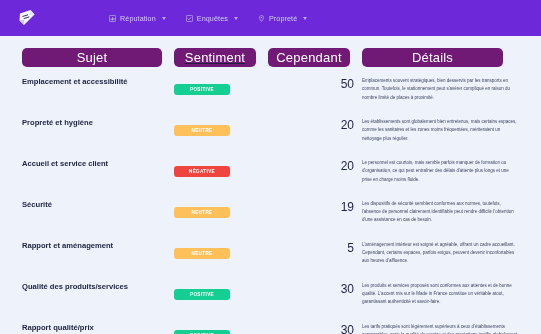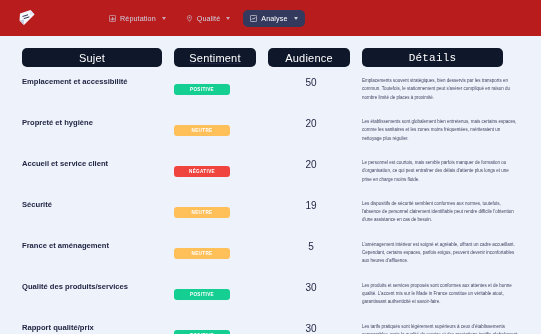--- a/index.html
+++ b/index.html
@@ -12,21 +12,21 @@
 
   body {
     font-family: "Liberation Sans", sans-serif;
     background: #eef2fb;
     color: #1d2240;
   }
 
   
   .navbar {
     height: 36px;
-    background: #b91c1c;
+    background: #6d28d9;
     display: flex;
     align-items: center;
     padding: 0 14px;
     position: relative;
   }
 
   .logo {
     width: 26px;
     height: 26px;
     display: flex;
@@ -80,40 +80,40 @@
     border-collapse: separate;
     border-spacing: 0;
   }
 
   
   .head-row td {
     padding: 0 4px 0 0;
     vertical-align: middle;
   }
   .head-pill {
-    background: #0f172a;
+    background: #701a75;
     color: #ffffff;
     border-radius: 5px;
     height: 19px;
     display: flex;
     align-items: center;
     justify-content: center;
-    font-size: 11px;
+    font-size: 13px;
     letter-spacing: .2px;
     cursor: pointer;
   }
 
   .col-sujet   { width: 144px; }
   .col-sent    { width: 94px; }
   .col-occ     { width: 94px; }
   .col-det     { width: 165px; }
 
   .head-row td.pad-sent { padding-left: 8px; text-decoration: underline; }
   .head-row td.pad-occ  { padding-left: 8px; }
-  .head-row td.pad-det  { padding-left: 8px; padding-right: 16px; font-family: Liberation Mono, monospace; }
+  .head-row td.pad-det  { padding-left: 8px; padding-right: 16px; }
 
   
   .body-row td {
     vertical-align: top;
     padding-top: 10px;
     padding-bottom: 6px;
   }
 
   .subject {
     font-size: 7.6px;
@@ -138,23 +138,23 @@
     color: #ffffff;
     cursor: default;
   }
   .badge.positive { background: #15cf92; }
   .badge.neutre   { background: #ffc05a; }
   .badge.negative { background: #f0453f; }
 
   .occ {
     padding-left: 8px;
     padding-top: 11px;
-    font-size: 10px;
+    font-size: 12px;
     color: #1d2240;
-    text-align: center;
+    text-align: right;
   }
 
   .details {
     padding-left: 8px;
     padding-top: 10px;
     font-size: 4.5px;
     line-height: 1.85;
     color: #3f4560;
     text-align: left;
   }
@@ -179,39 +179,39 @@
       <svg class="nav-ico" viewBox="0 0 10 10">
         <rect x="0.6" y="0.6" width="8.8" height="8.8" rx="1.2" fill="none" stroke="currentColor" stroke-width="1"></rect>
         <rect x="2.4" y="5" width="1.3" height="2.6" fill="currentColor"></rect>
         <rect x="4.4" y="3.3" width="1.3" height="4.3" fill="currentColor"></rect>
         <rect x="6.4" y="4.2" width="1.3" height="3.4" fill="currentColor"></rect>
       </svg>
       <span>Réputation</span>
       <span class="nav-caret"></span>
     </div>
 
+    <div class="nav-item">
+      <svg class="nav-ico" viewBox="0 0 10 10">
+        <rect x="0.6" y="0.6" width="8.8" height="8.8" rx="1.2" fill="none" stroke="currentColor" stroke-width="1"></rect>
+        <path d="M2.6 5.1 L4.2 6.7 L7.4 3.2" fill="none" stroke="currentColor" stroke-width="1.1"></path>
+      </svg>
+      <span>Enquêtes</span>
+      <span class="nav-caret"></span>
+    </div>
 
     <div class="nav-item">
       <svg class="nav-ico" viewBox="0 0 10 10">
         <path d="M5 0.8 C3.2 0.8 2 2 2 3.6 C2 5.6 5 9.2 5 9.2 C5 9.2 8 5.6 8 3.6 C8 2 6.8 0.8 5 0.8 Z" fill="none" stroke="currentColor" stroke-width="1"></path>
         <circle cx="5" cy="3.6" r="1" fill="currentColor"></circle>
       </svg>
-      <span>Qualité</span>
+      <span>Propreté</span>
       <span class="nav-caret"></span>
     </div>
 
 
-    <div class="nav-item active">
-      <svg class="nav-ico" viewBox="0 0 10 10">
-        <rect x="0.6" y="0.6" width="8.8" height="8.8" rx="1.2" fill="none" stroke="currentColor" stroke-width="1"></rect>
-        <path d="M2.4 6.9 L4.2 4.6 L5.8 6 L7.6 3.1" fill="none" stroke="currentColor" stroke-width="1"></path>
-      </svg>
-      <span>Analyse</span>
-      <span class="nav-caret"></span>
-    </div>
 
   </div>
 </div>
 
 <div class="content">
   <table class="table">
     <colgroup>
       <col class="col-sujet">
         <col class="col-sent">
         <col class="col-occ">
@@ -220,21 +220,21 @@
 
     <thead>
       <tr class="head-row">
         <td>
           <div class="head-pill">Sujet</div>
         </td>
         <td class="pad-sent">
           <div class="head-pill">Sentiment</div>
         </td>
         <td class="pad-occ">
-          <div class="head-pill">Audience</div>
+          <div class="head-pill">Cependant</div>
         </td>
         <td class="pad-det">
           <div class="head-pill">Détails</div>
         </td>
       </tr>
     </thead>
 
     <tbody>
 
       <tr class="body-row">
@@ -267,21 +267,21 @@
       <tr class="body-row">
         <td class="subject">Sécurité</td>
         <td class="sent-wrap">
           <span class="badge neutre">NEUTRE</span>
         </td>
         <td class="occ">19</td>
         <td class="details">Les dispositifs de sécurité semblent conformes aux normes, toutefois, l'absence de personnel clairement identifiable peut rendre difficile l'obtention d'une assistance en cas de besoin.</td>
       </tr>
 
       <tr class="body-row">
-        <td class="subject">France et aménagement</td>
+        <td class="subject">Rapport et aménagement</td>
         <td class="sent-wrap">
           <span class="badge neutre">NEUTRE</span>
         </td>
         <td class="occ">5</td>
         <td class="details">L'aménagement intérieur est soigné et agréable, offrant un cadre accueillant. Cependant, certains espaces, parfois exigus, peuvent devenir inconfortables aux heures d'affluence.</td>
       </tr>
 
       <tr class="body-row">
         <td class="subject">Qualité des produits/services</td>
         <td class="sent-wrap">

